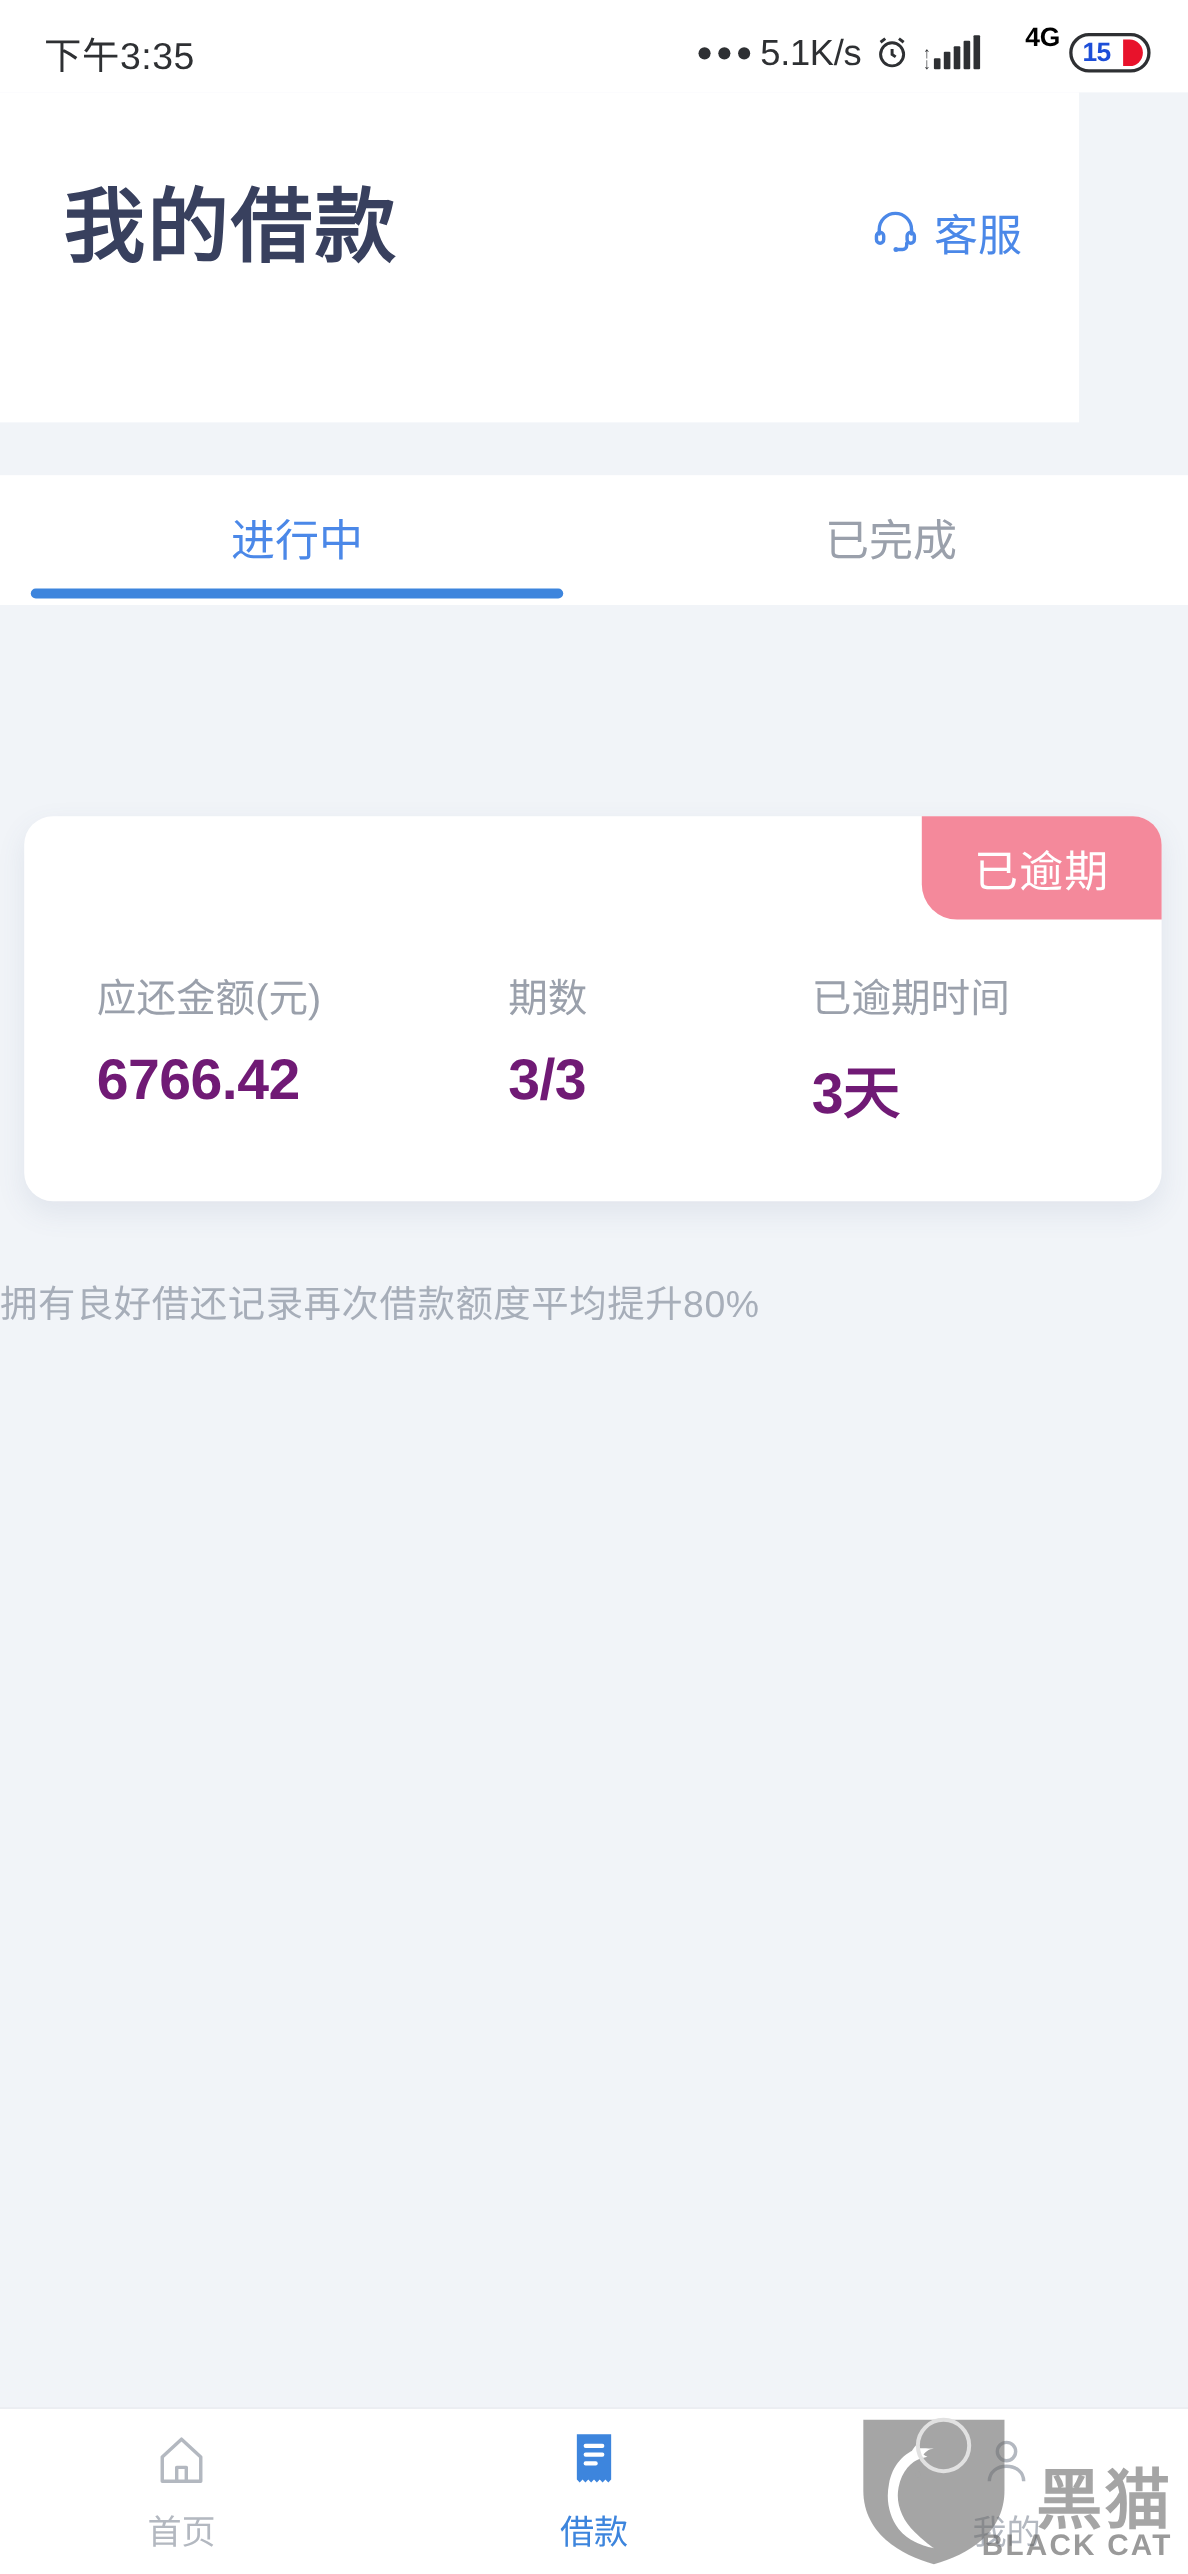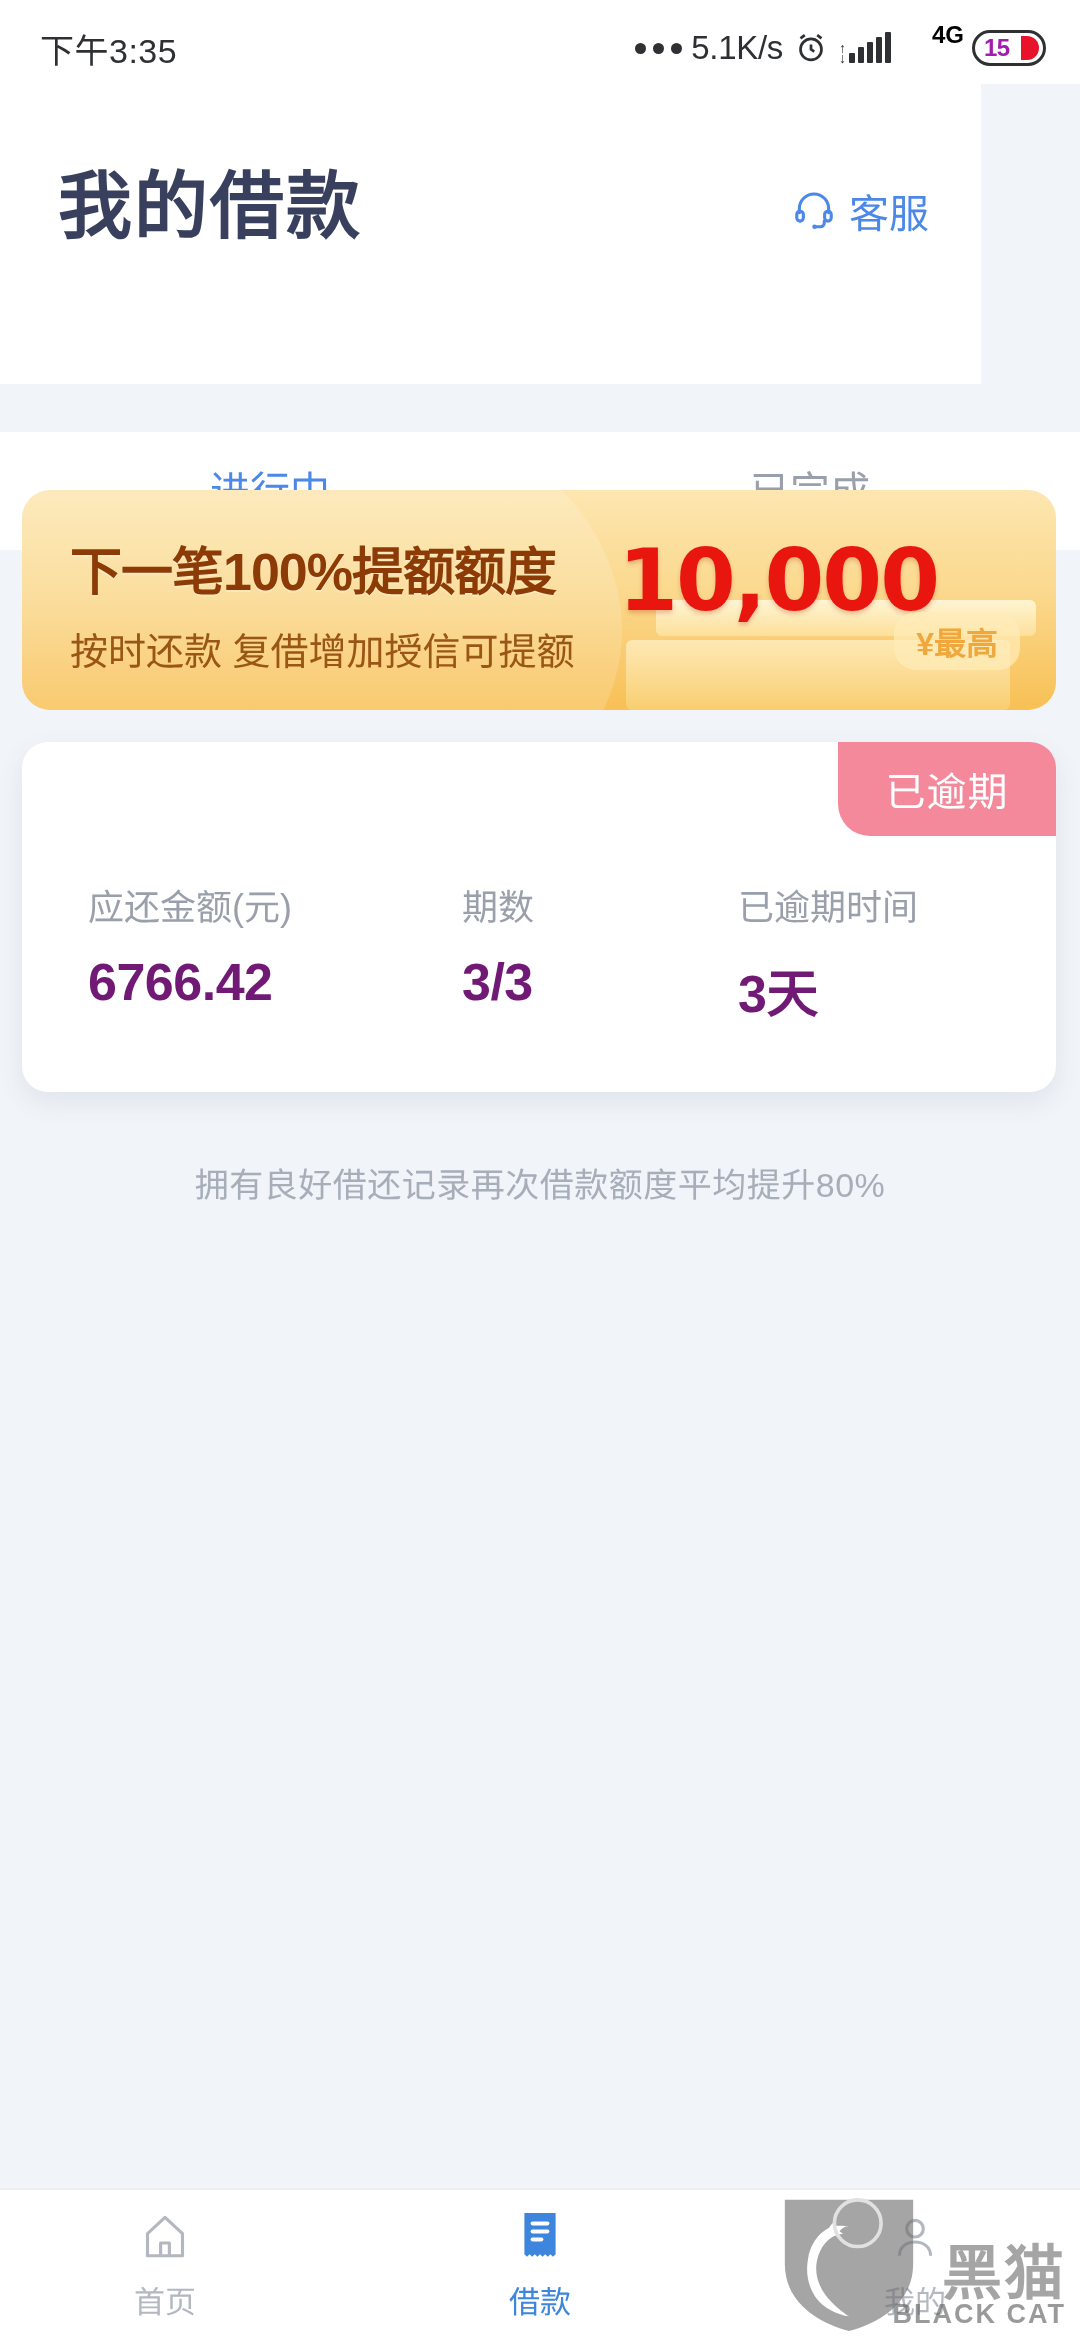--- a/index.html
+++ b/index.html
@@ -30,21 +30,21 @@
   .bars i { width:6px; background:#2e3033; display:block; border-radius:1px; }
   .bars i:nth-child(1){height:10px;} .bars i:nth-child(2){height:16px;}
   .bars i:nth-child(3){height:21px;} .bars i:nth-child(4){height:26px;} .bars i:nth-child(5){height:31px;}
   .updown { display:flex; flex-direction:column; justify-content:flex-end; height:30px; margin-right:1px;}
   .updown span { font-size:14px; line-height:10px; color:#2e3033; }
   .battery {
     width:74px; height:36px; border:3px solid #2e3033; border-radius:18px;
     display:flex; align-items:center; justify-content:flex-start;
     position:relative; padding-left:9px;
   }
-  .battery .lvl { font-size:24px; font-weight:700; color:#a21caf; letter-spacing:-0.5px;}
+  .battery .lvl { font-size:24px; font-weight:700; color:#1d4ed8; letter-spacing:-0.5px;}
   .battery .cap { position:absolute; right:4px; top:3px; bottom:3px; width:18px;
                   background:#e8122b; border-radius:0 14px 14px 0; }
 
   
   .header {
     position:absolute; top:84px; left:0; width:981px; height:300px; background:#ffffff;
   }
   .page-title {
     position:absolute; left:58px; top:62px;
     font-size:74px; font-weight:700; color:#38405e; letter-spacing:2px;
@@ -136,21 +136,21 @@
     margin-top:22px; font-size:52px; font-weight:700; color:#701a75;
     white-space:nowrap; letter-spacing:-0.5px;
   }
   .m0 { position:absolute; left:66px; }
   .m1 { position:absolute; left:440px; }
   .m2 { position:absolute; left:716px; }
 
   
   .hint {
     position:absolute; top:1158px; left:0; width:1080px;
-    text-align:center; font-size:34px; color:#a7aeb9; letter-spacing:0.5px;
+    text-align:left; font-size:34px; color:#a7aeb9; letter-spacing:0.5px;
   }
 
   
   .bottomnav {
     position:absolute; left:0; bottom:0; width:1080px; height:152px;
     background:#ffffff; border-top:2px solid #eceef2;
     display:flex;
     gap:45px;
   }
   .navitem {
@@ -241,32 +241,20 @@
           <span>进行中</span>
           <span class="tab-underline"></span>
         </div>
         <div class="tab inactive">
           <span>已完成</span>
         </div>
       </div>
     </div>
   </div>
 
-  <div class="banner">
-    <div class="pedestal">
-      <div class="slab1"></div>
-      <div class="slab2"></div>
-    </div>
-    <div class="banner-text">
-      <div class="banner-main">下一笔100%提额额度</div>
-      <div class="banner-sub">按时还款  复借增加授信可提额</div>
-    </div>
-    <div class="banner-amount">10,000</div>
-    <div class="max-badge">¥最高</div>
-  </div>
 
   <div class="card">
     <div class="status-badge">已逾期</div>
     <div class="metrics">
       <div class="metric m0">
         <div class="metric-label">应还金额(元)</div>
         <div class="metric-value">6766.42</div>
       </div>
       <div class="metric m1">
         <div class="metric-label">期数</div>

